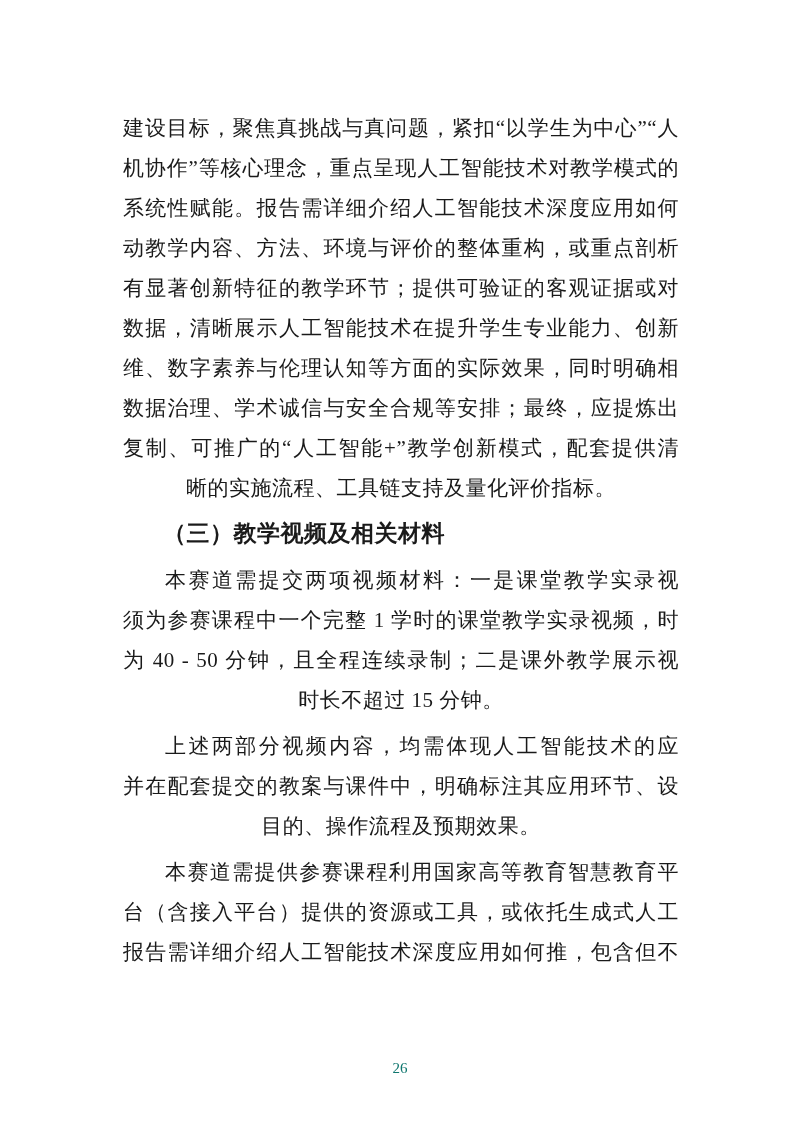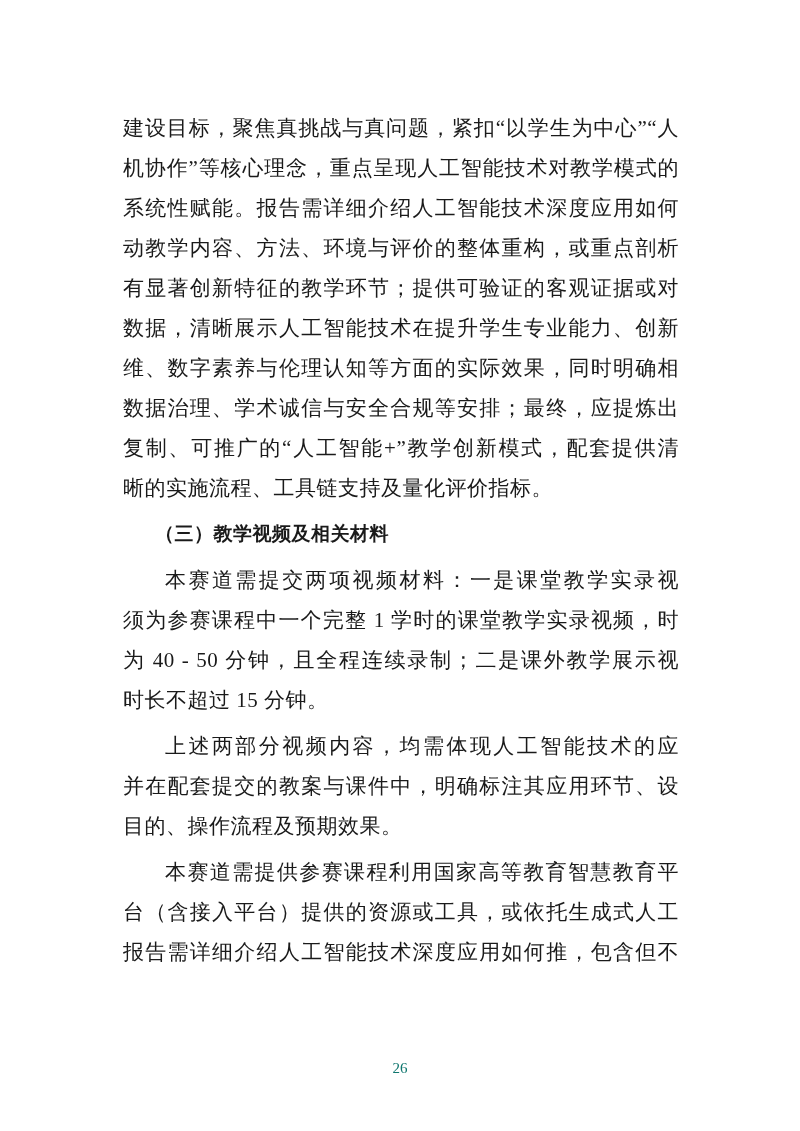--- a/index.html
+++ b/index.html
@@ -26,29 +26,29 @@
     letter-spacing: 0.5px;
   }
   .para { margin: 6px; }
   .line {
     height: 40px;
     overflow: hidden;
     text-align: justify;
     text-align-last: justify;
   }
   .line.last {
-    text-align: left;
+    text-align: center;
     text-align-last: auto;
   }
   .line.indent, .heading { text-indent: 2em; }
   .heading {
     height: 40px;
     overflow: hidden;
     font-weight: bold;
-    font-size: 19px;
+    font-size: 23px;
     line-height: 40px;
   }
   .footer {
     position: absolute;
     left: 0;
     top: 1058px;
     width: 100%;
     text-align: center;
     font-size: 15px;
     line-height: 20px;

